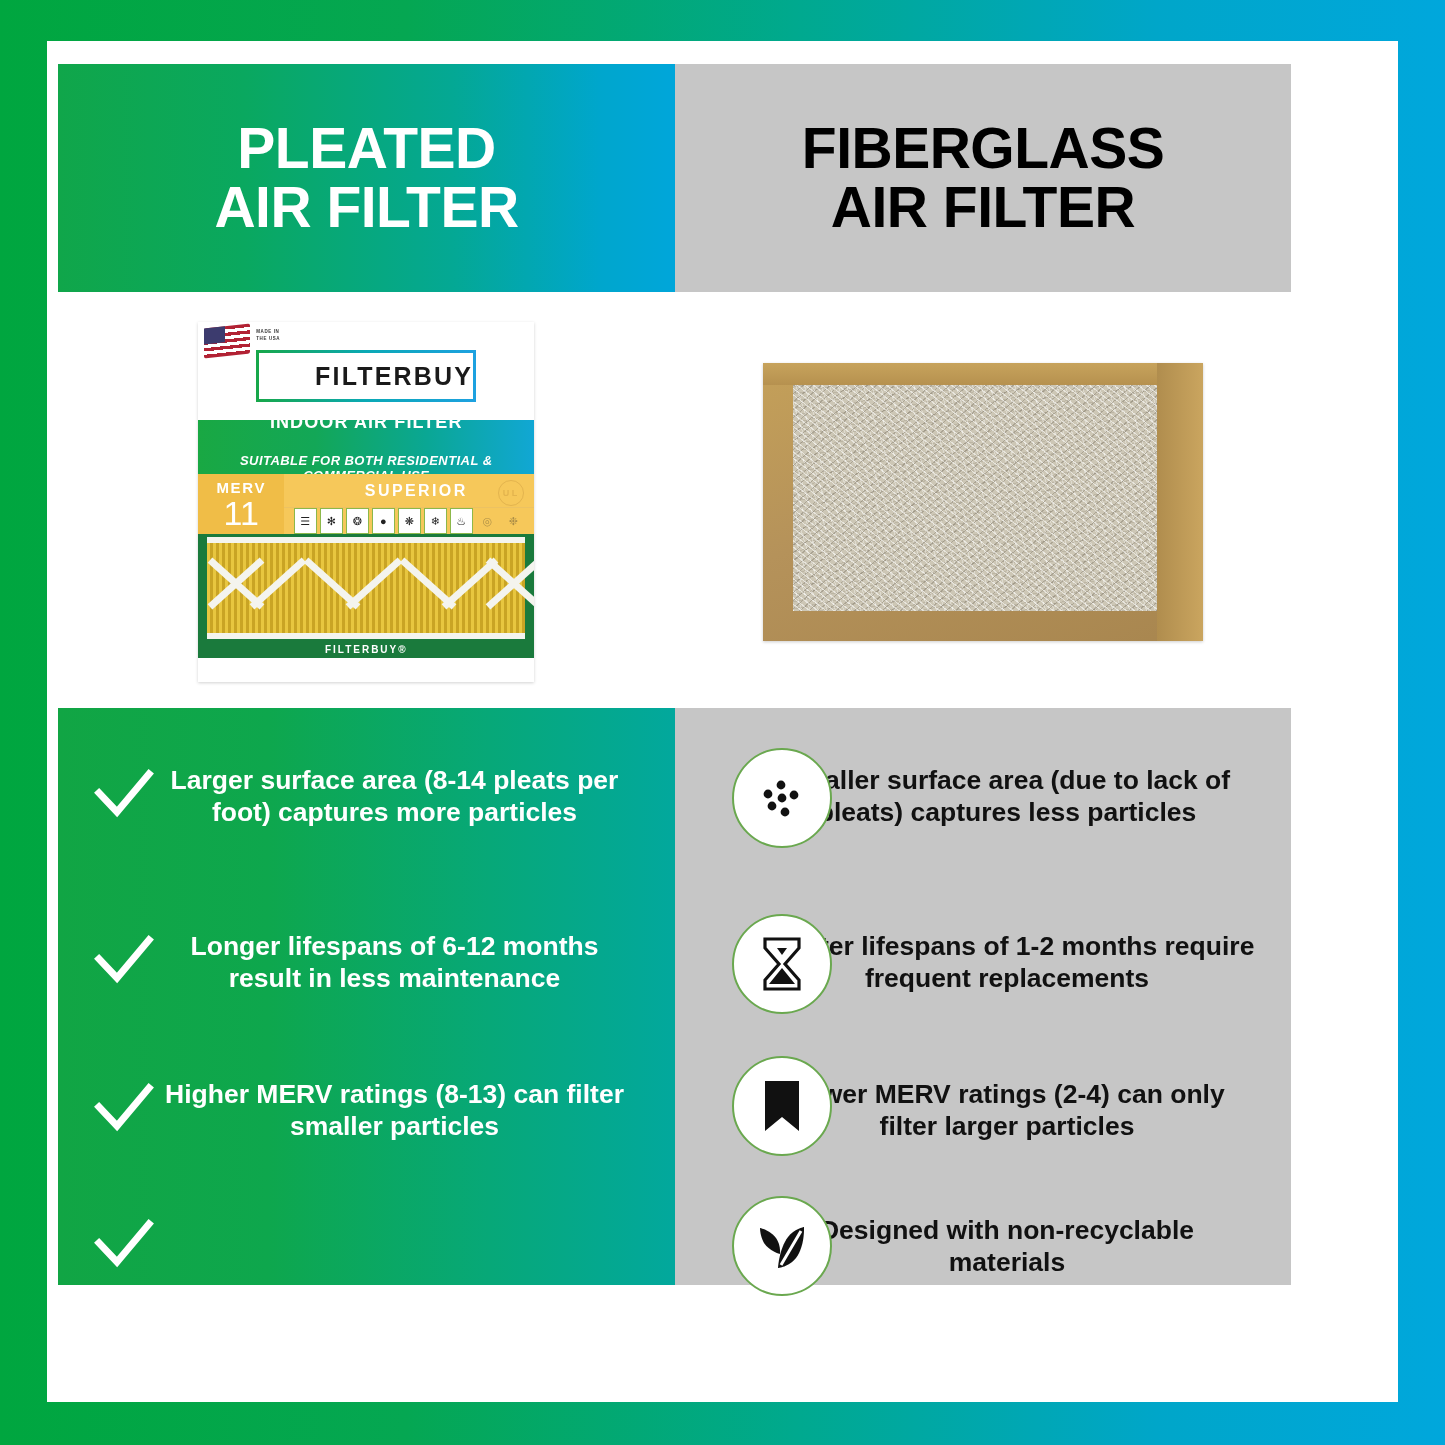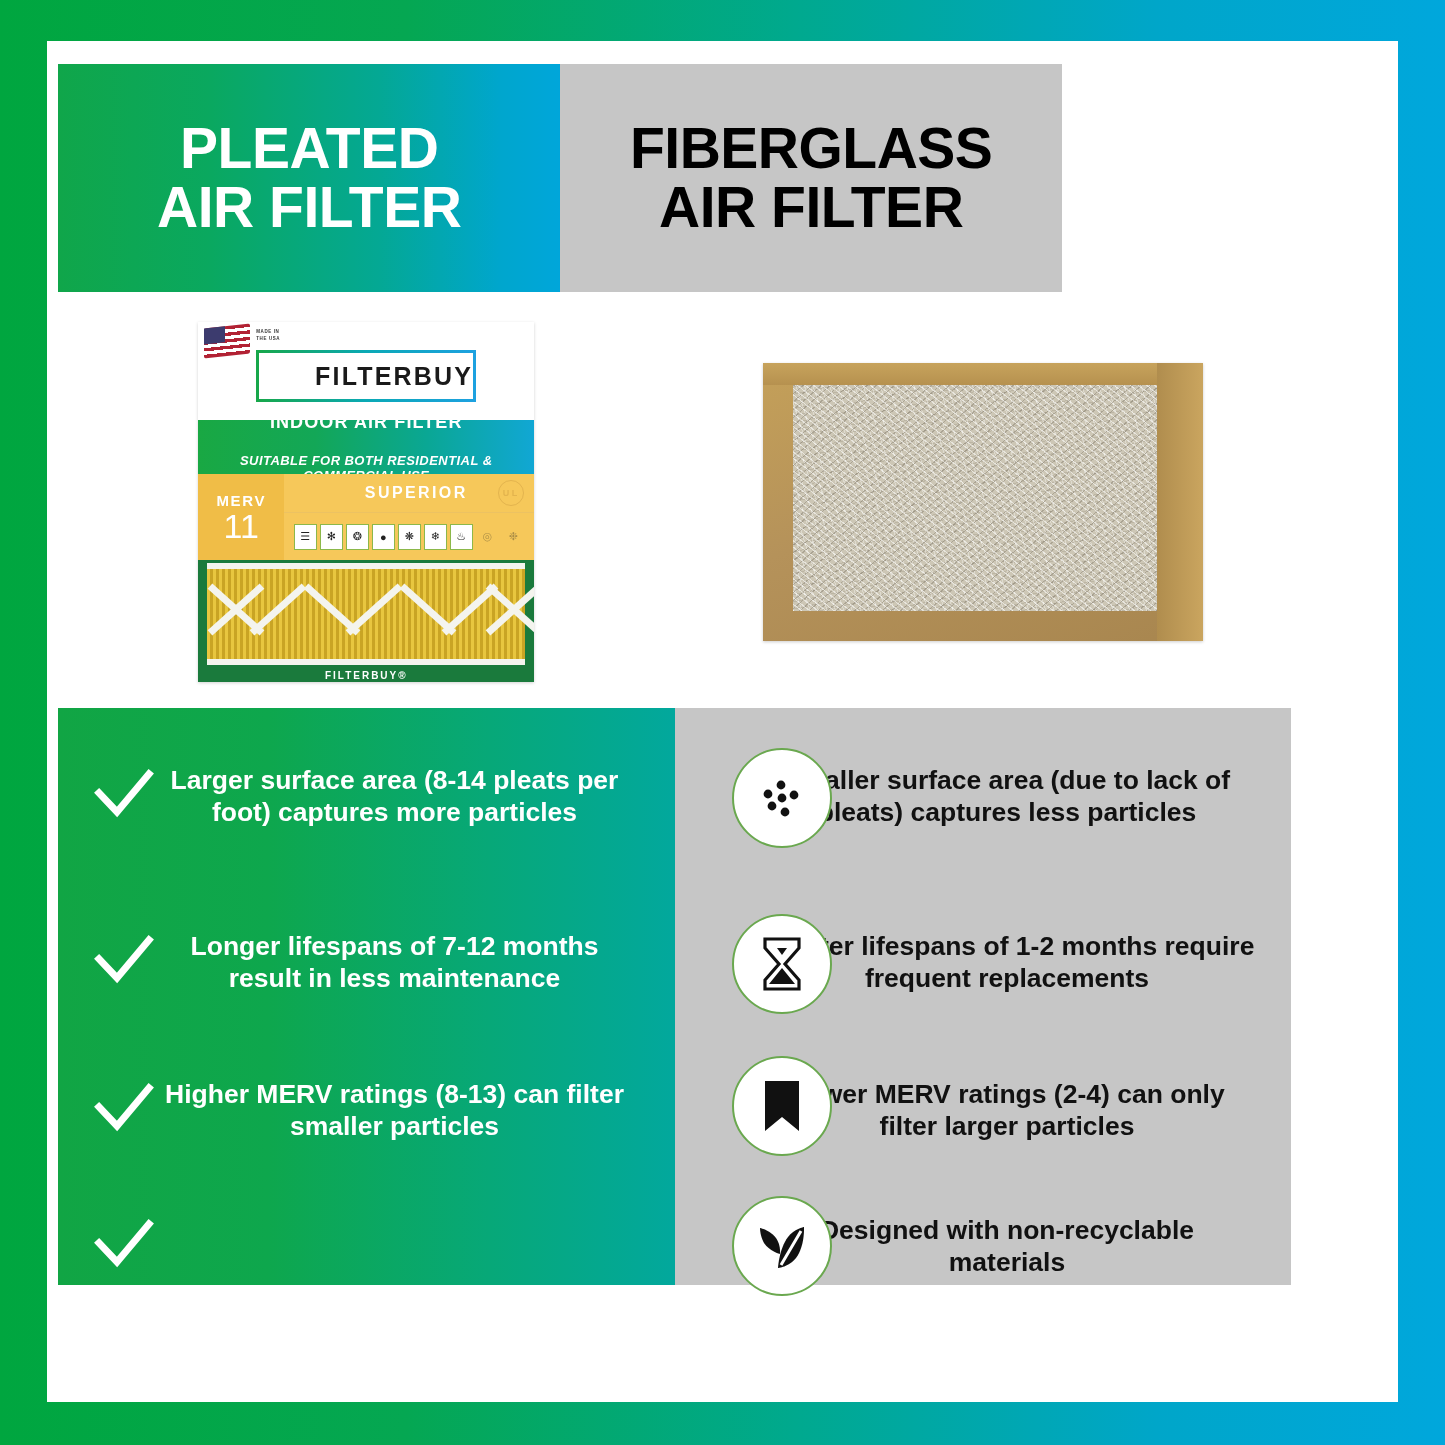--- a/index.html
+++ b/index.html
@@ -18,21 +18,21 @@
   .inner-card{
     position:absolute;
     left:47px;top:41px;right:47px;bottom:43px;
     background:#ffffff;
   }
 
   
   .header-row{
     position:absolute;
     left:58px;top:64px;
-    width:1004px;height:228px;
+    width:1233px;height:228px;
     display:flex;
   }
   .header-cell{
     display:flex;align-items:center;justify-content:center;
     text-align:center;
     box-sizing:border-box;
     padding:0 12px;
   }
   .header-left{
     width:617px;height:100%;
@@ -107,21 +107,21 @@
   }
   .box-band{
     height:54px;
     background:linear-gradient(90deg,#19a843 0%,#13a757 35%,#0aa794 68%,#11a7d4 100%);
     color:#fff;text-align:center;
     display:flex;flex-direction:column;align-items:center;justify-content:center;
   }
   .box-band .b1{font-size:18px;font-weight:bold;letter-spacing:1.1px;}
   .box-band .b2{font-size:13px;font-weight:bold;letter-spacing:.45px;margin-top:20px;font-style:italic;}
   .box-mid{
-    position:relative;height:86px;
+    position:relative;height:60px;
     background:#f6c85a;
     display:flex;
   }
   .merv{
     width:86px;background:#f0bd47;
     display:flex;flex-direction:column;align-items:center;justify-content:center;
     color:#ffffff;
   }
   .merv .m1{font-size:15px;font-weight:bold;letter-spacing:1.6px;}
   .merv .m2{font-size:34px;font-weight:normal;line-height:1;}
@@ -361,21 +361,21 @@
         </svg>
       </div>
 
       <div class="row" style="top:196px;height:116px;">
         <div class="row-left">
           <div class="check">
             <svg width="62" height="62" viewBox="0 0 62 62">
                 <path d="M6 28 L24 47 L56 9" fill="none" stroke="#ffffff" stroke-width="7" stroke-linecap="square"></path>
               </svg>
           </div>
-          <div class="txt">Longer lifespans of 7-12 months result in less maintenance</div>
+          <div class="txt">Longer lifespans of 6-12 months result in less maintenance</div>
         </div>
         <div class="row-right">
           <div class="txt">Shorter lifespans of 1-2 months require frequent replacements</div>
         </div>
       </div>
       <div class="mid-icon" style="top:206px;">
         <svg width="54" height="58" viewBox="0 0 54 58">
           <path d="M10 4 H44 V13 L30 29 L44 45 V54 H10 V45 L24 29 L10 13 Z" fill="none" stroke="#111" stroke-width="3.2"></path>
           <path d="M14 49 H40 L27 33 Z" fill="#111"></path>
           <path d="M22 13 H32 L27 20 Z" fill="#111"></path>

